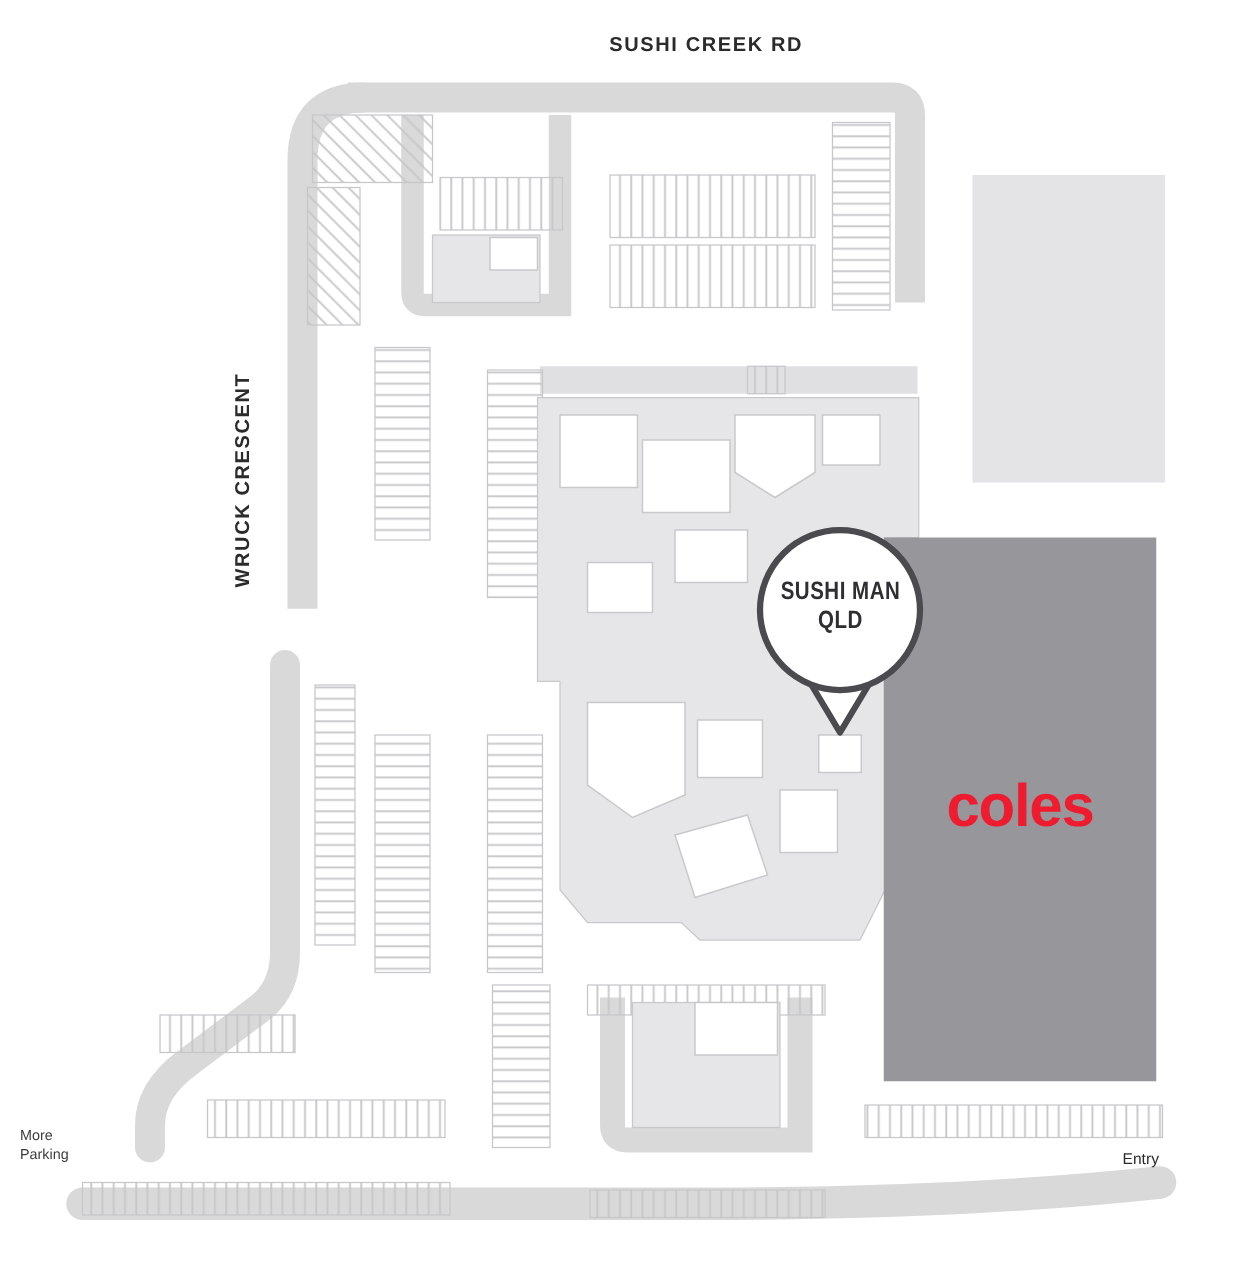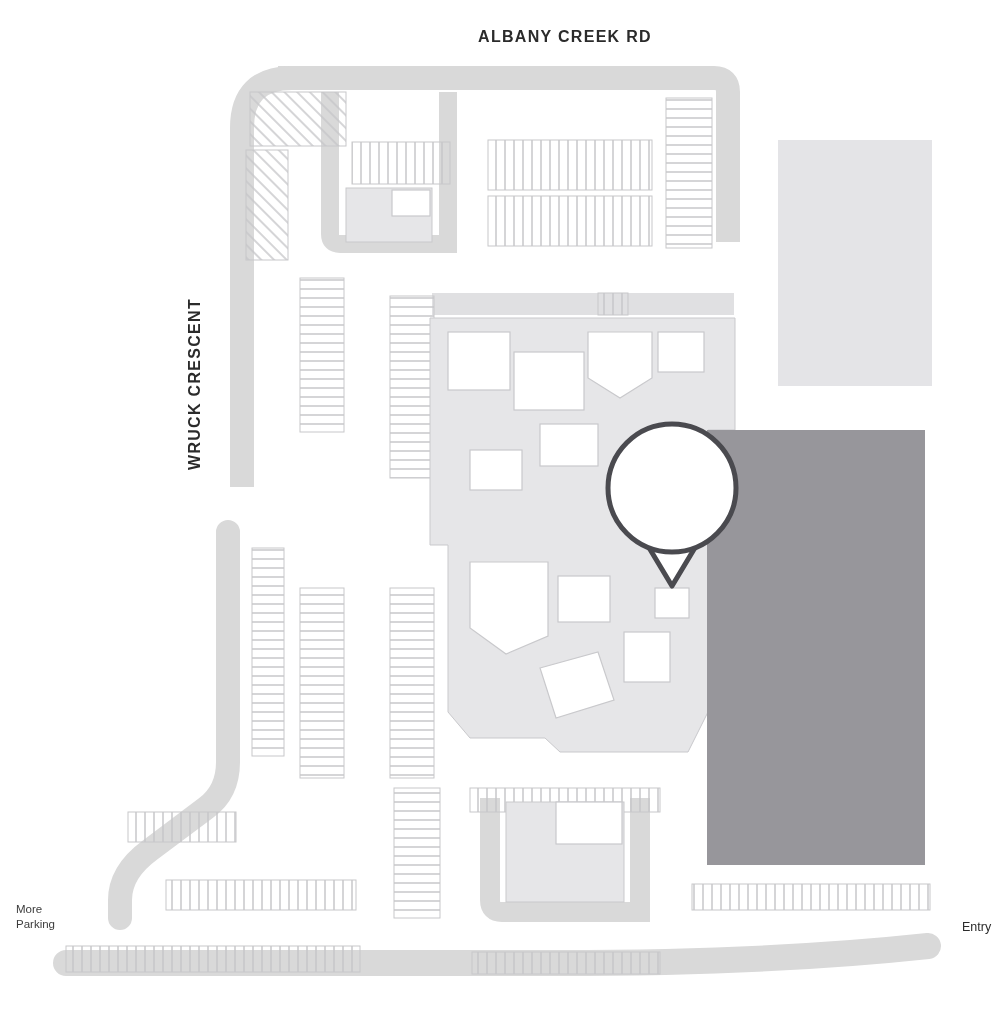--- a/index.html
+++ b/index.html
@@ -20,21 +20,21 @@
   .pl{stroke:var(--hatch);stroke-width:1.5;}
   .coles-bldg{fill:var(--coles-bg);}
   .marker-shape{fill:#ffffff;stroke:var(--marker);stroke-width:5;stroke-linejoin:round;}
   .label{position:absolute;white-space:nowrap;}
   .road-name{font-size:16px;font-weight:600;letter-spacing:1.3px;color:var(--text);}
   .lbl-albany{left:390px;top:28px;width:350px;text-align:center;}
   .lbl-wruck{left:111px;top:375px;width:170px;height:20px;text-align:center;
              transform:rotate(-90deg);transform-origin:center;}
   .lbl-more{left:16px;top:902px;width:68px;font-size:11.5px;line-height:1.3;
             text-align:left;color:#3c3c3c;white-space:normal;}
-  .lbl-entry{left:962px;top:920px;font-size:12.5px;color:var(--text);}
+  .lbl-entry{left:898px;top:920px;font-size:12.5px;color:var(--text);}
   .lbl-coles{left:716px;top:618px;width:200px;text-align:center;
              font-size:48px;font-weight:bold;letter-spacing:-1px;color:var(--coles-red);}
   .marker-text{left:592px;top:462px;width:160px;text-align:center;cursor:pointer;}
   .marker-text .inner{display:inline-block;transform:scaleX(0.82);transform-origin:center;
       font-size:20px;font-weight:700;letter-spacing:.5px;line-height:1.15;color:#2f2f33;}
 </style>
 </head>
 <body>
 
 <div class="stage">
@@ -117,26 +117,33 @@
 
       <rect class="coles-bldg" x="707" y="430" width="218" height="435"></rect>
     </g>
 
     <g>
       <path class="marker-shape" d="M 642 536 L 672 586 L 702 536 Z"></path>
       <circle class="marker-shape" cx="672" cy="488" r="64"></circle>
     </g>
   </svg>
 
-  <div class="label road-name lbl-albany">ALBANY CREEK RD</div>
+  <div class="label road-name lbl-albany">SUSHI CREEK RD</div>
 
   <div class="label road-name lbl-wruck">WRUCK CRESCENT</div>
 
   <div class="label lbl-more">
     <span>More</span><br>
     <span>Parking</span>
   </div>
 
   <div class="label lbl-entry">Entry</div>
 
+  <div class="label lbl-coles">coles</div>
 
+  <div class="label marker-text">
+    <span class="inner">
+      <span>SUSHI MAN</span><br>
+      <span>QLD</span>
+    </span>
+  </div>
 
 </div>
 
 </body></html>

